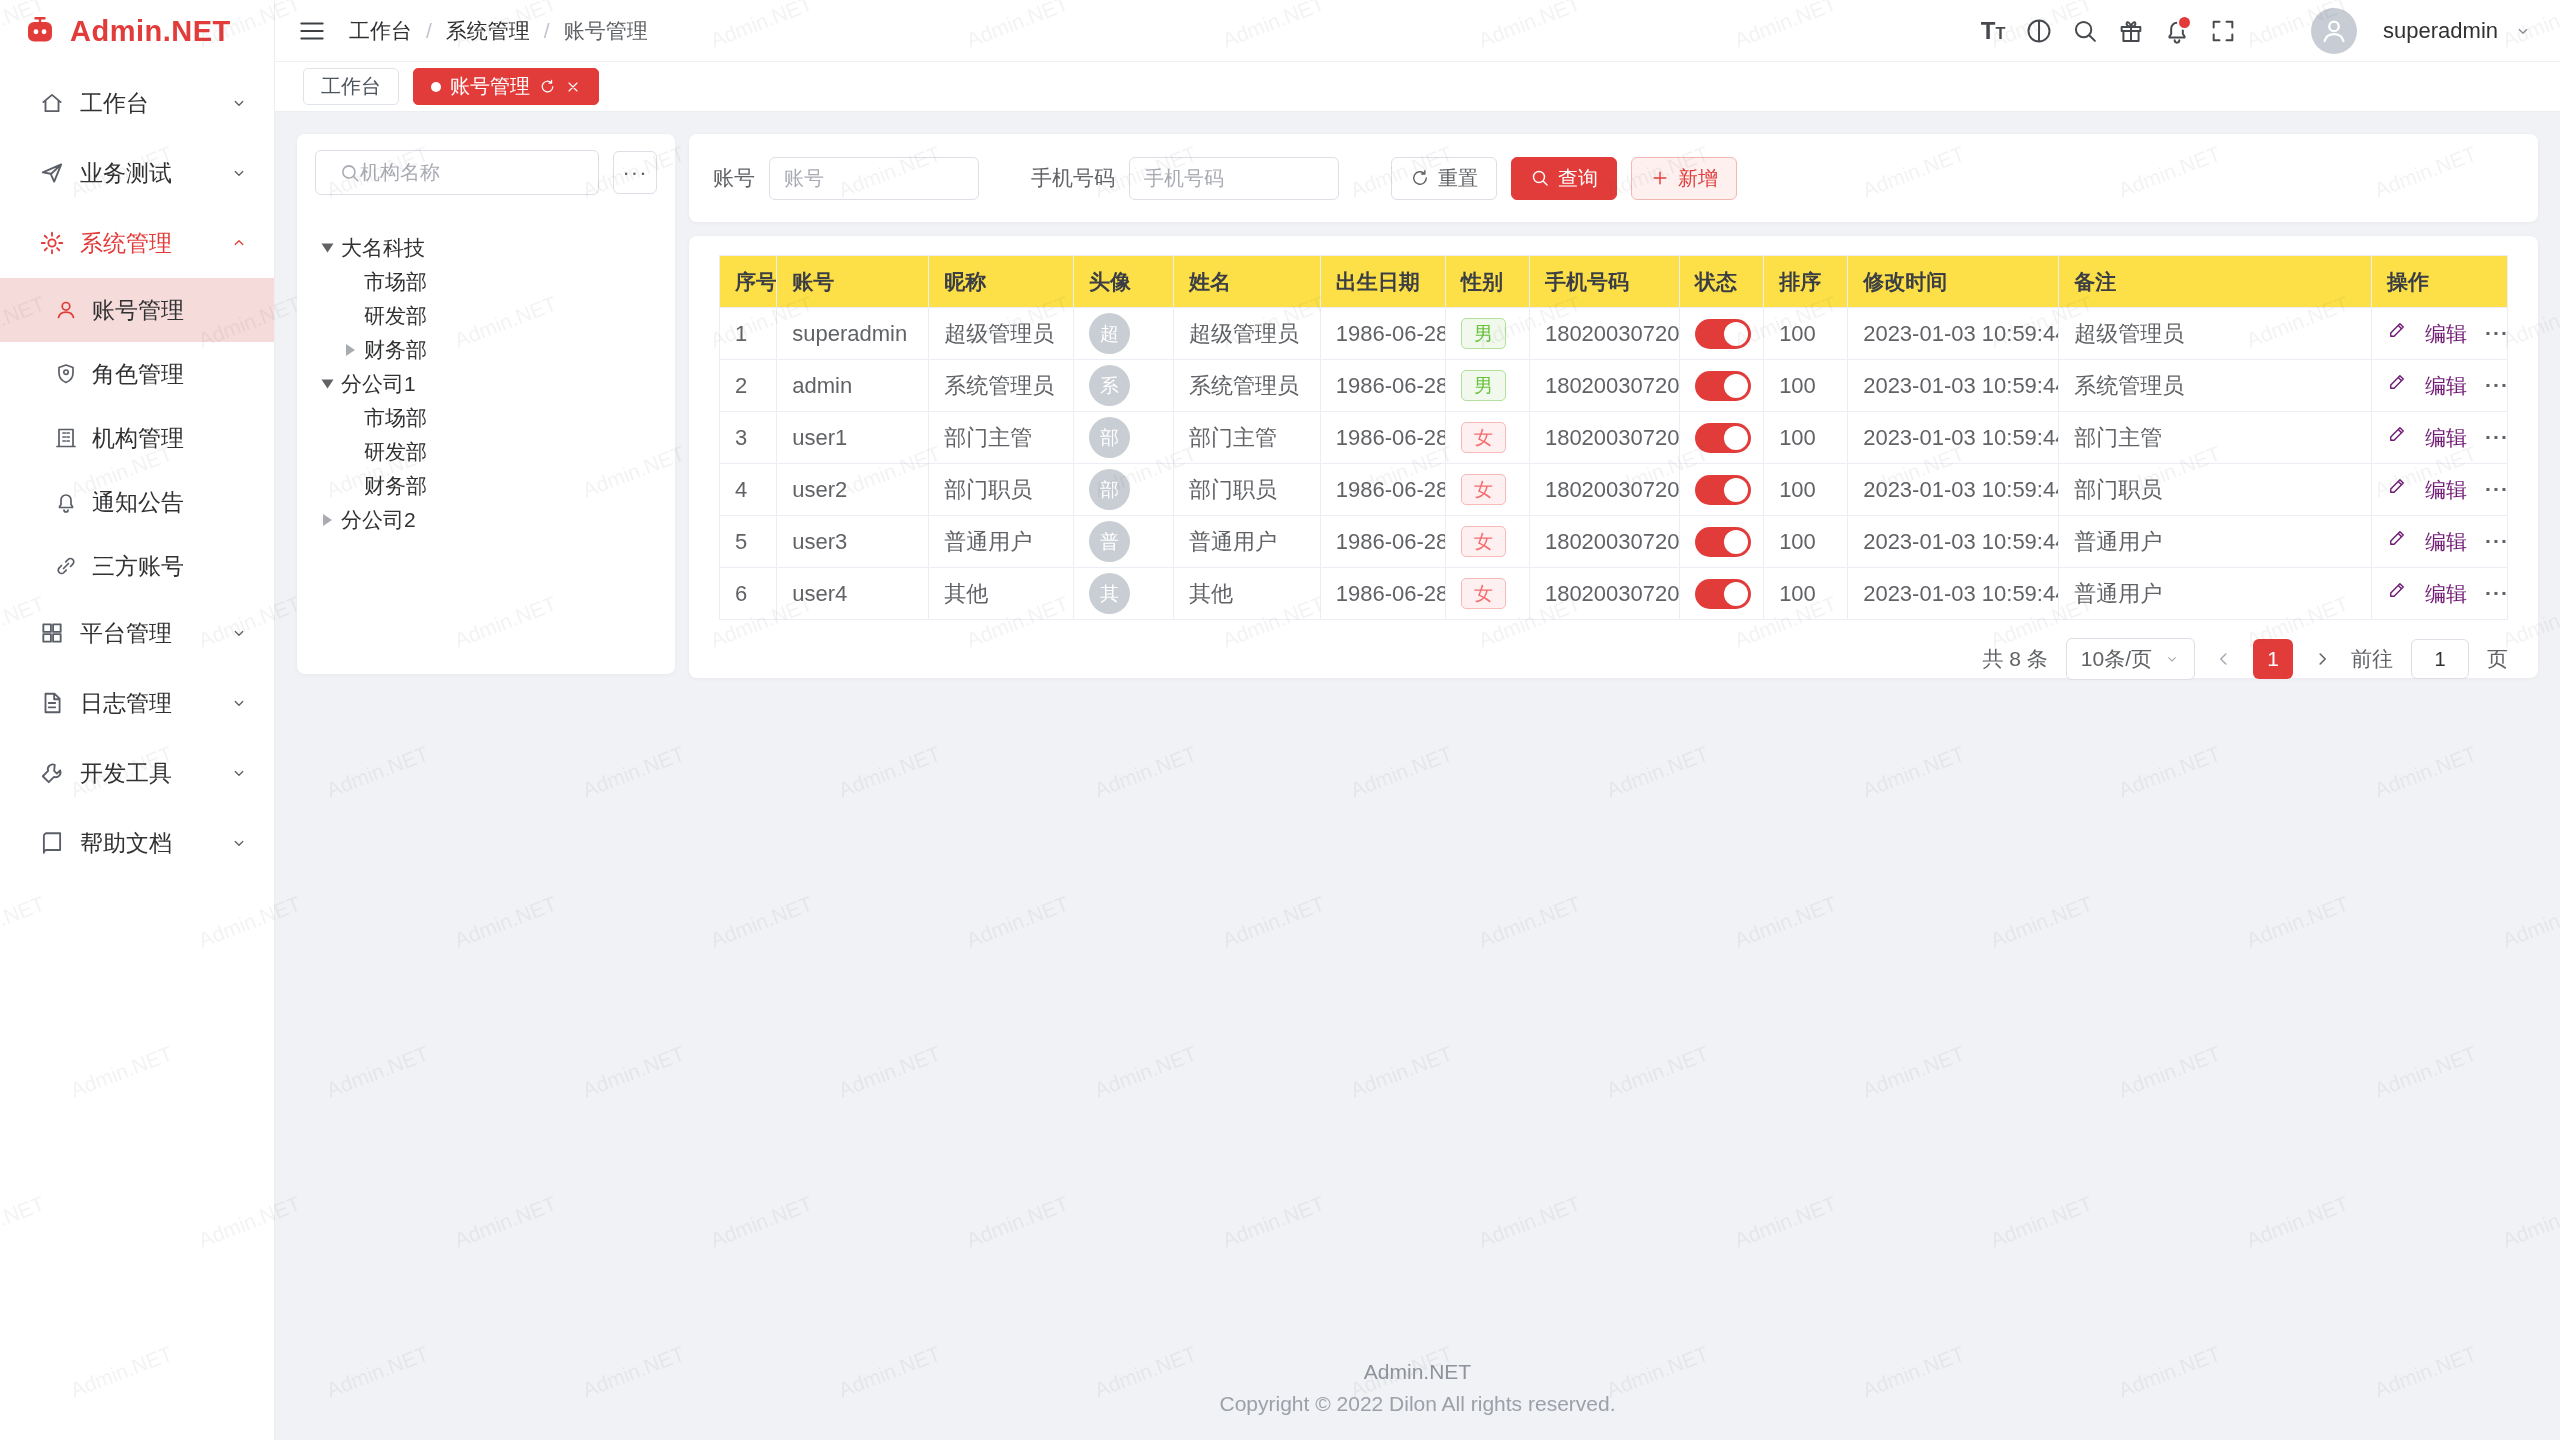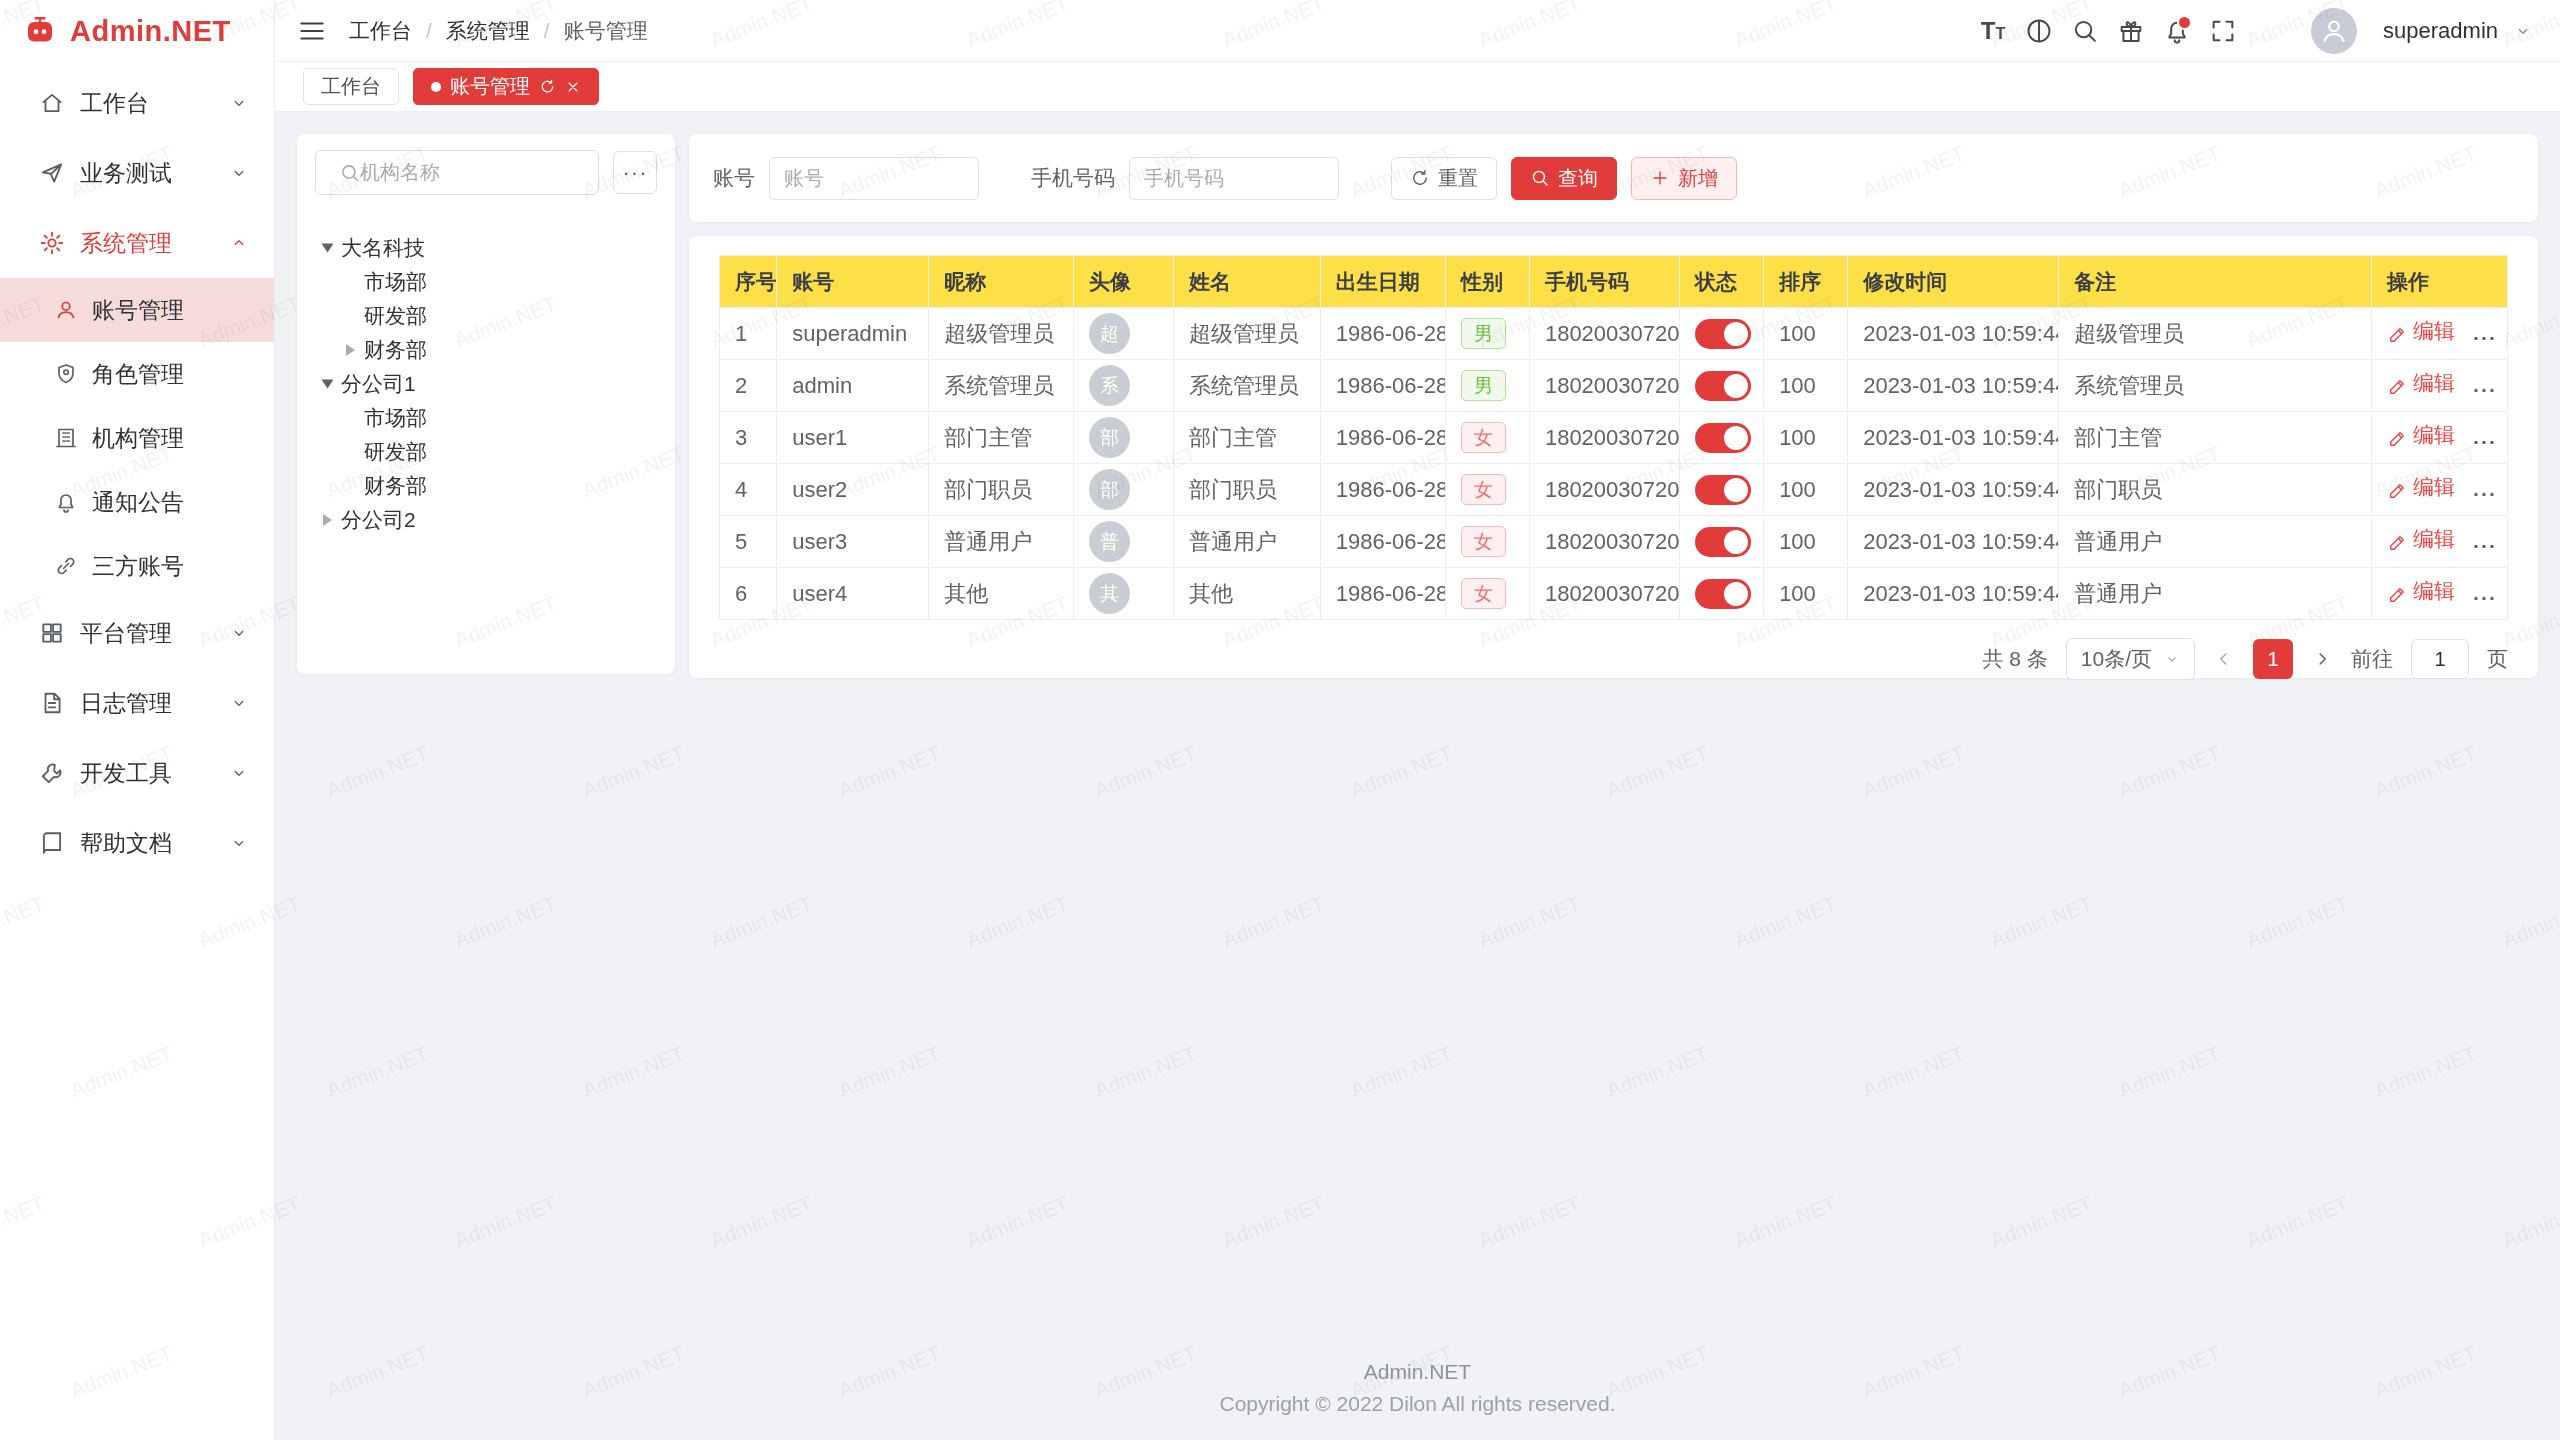--- a/index.html
+++ b/index.html
@@ -69,21 +69,21 @@
 .table-card{height:442px;padding:19px 30px 12px;display:flex;flex-direction:column}
 table{width:100%;border-collapse:collapse;font-size:22px;color:#606266;table-layout:fixed}
 th,td{border:1px solid #ebeef5;height:52px;padding:4px 15px;text-align:left;overflow:hidden;white-space:nowrap}
 th{background:#fde047;color:#3b3e45;font-weight:bold;font-size:21px}
 .avatar-circle{width:41px;height:41px;border-radius:50%;background:#c9cdd4;color:#fff;display:inline-flex;align-items:center;justify-content:center;font-size:19px}
 .tag{display:inline-block;padding:3px 12px;border-radius:5px;font-size:19px;line-height:1.25}
 .tag.male{color:#67c23a;background:#f0f9eb;border:1px solid #b3e19d}
 .tag.female{color:#f56c6c;background:#fef0f0;border:1px solid #f8b9b9}
 .switch{display:inline-block;width:56px;height:30px;border-radius:15px;background:#e23c3a;position:relative;cursor:pointer;vertical-align:middle}
 .switch .knob{position:absolute;right:3px;top:3px;width:24px;height:24px;border-radius:50%;background:#fff}
-.edit-link{color:#ef4444;display:inline-flex;align-items:flex-end;gap:6px;font-size:21px;cursor:pointer}
+.edit-link{color:#701a75;display:inline-flex;align-items:flex-start;gap:18px;font-size:21px;cursor:pointer}
 .more-btn{color:#606266;margin-left:18px;font-weight:bold;letter-spacing:1px;cursor:pointer;font-size:21px}
 
 .pagination{margin-top:18px;display:flex;align-items:center;justify-content:flex-end;gap:18px;font-size:21px;color:#606266}
 .page-size-select{height:42px;border:1px solid #dcdfe6;border-radius:6px;display:flex;align-items:center;gap:12px;padding:0 14px;color:#606266;cursor:pointer;background:#fff}
 .page-size-select .ic{color:#a8abb2}
 .page-arrow{display:flex;color:#a8abb2;cursor:pointer}
 .page-arrow.next{color:#606266}
 .page-num{width:40px;height:40px;border-radius:6px;display:flex;align-items:center;justify-content:center;cursor:pointer}
 .page-num.active{background:#e23c3a;color:#fff}
 .goto-input{width:58px;height:40px;border:1px solid #dcdfe6;border-radius:6px;text-align:center;font-size:20px;outline:none;font-family:inherit;color:#303133}

